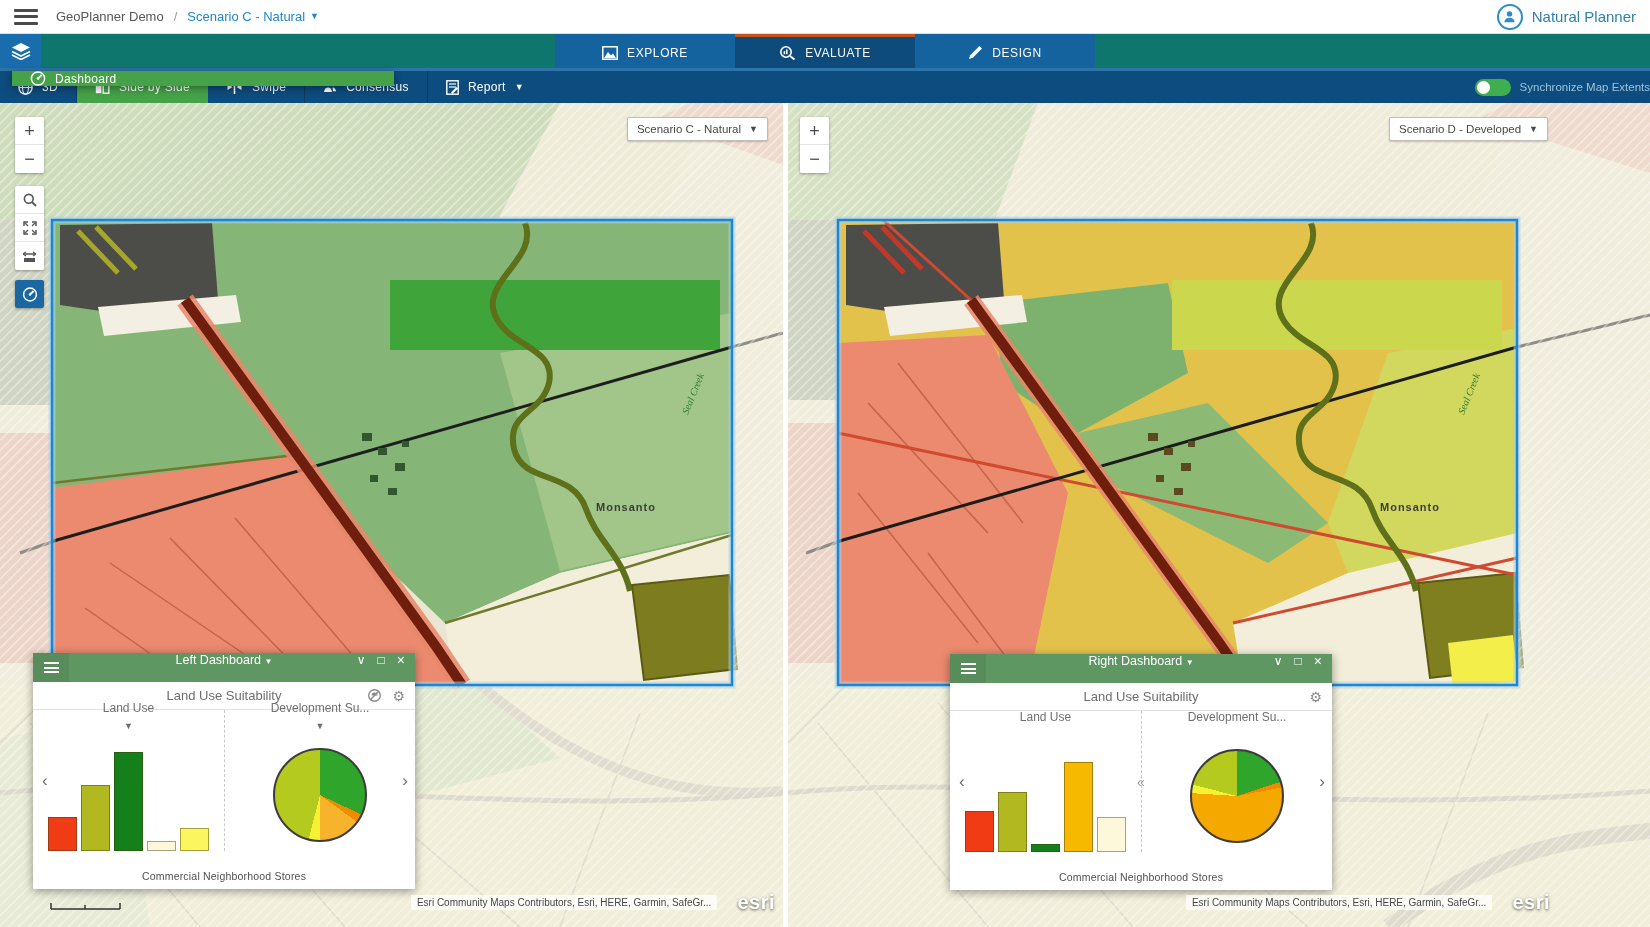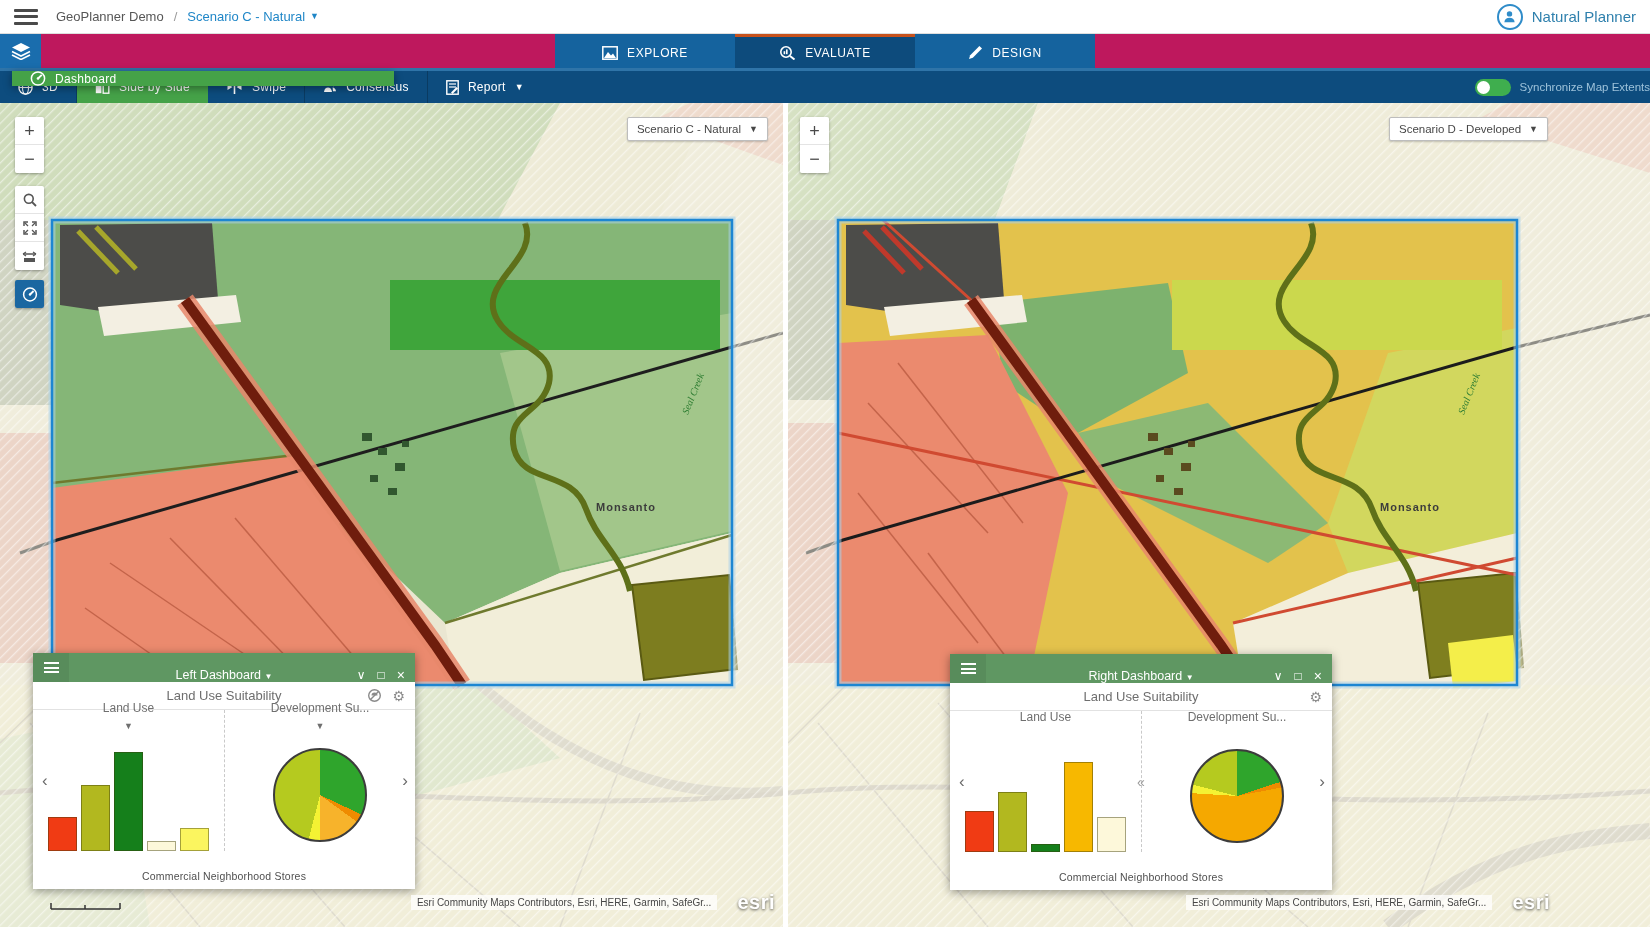--- a/index.html
+++ b/index.html
@@ -12,21 +12,21 @@
   .hamburger span { height:3px; background:#4a4a4a; border-radius:1px; }
   .crumb-app { font-size:13px; color:#565656; }
   .crumb-sep { font-size:13px; color:#9a9a9a; margin:0 10px; }
   .crumb-scenario { font-size:13px; color:#1f86c7; display:flex; align-items:center; gap:5px; cursor:pointer; }
   .caret { font-size:9px; line-height:1; }
   .user { margin-left:auto; display:flex; align-items:center; gap:9px; }
   .avatar { width:26px; height:26px; border-radius:50%; border:2px solid #2f8cc9; display:flex; align-items:center; justify-content:center; }
   .username { font-size:15px; color:#2f80ad; }
 
   
-  .ribbon { height:34px; background:#be185d; position:relative; }
+  .ribbon { height:34px; background:#0f766e; position:relative; }
   .layersbox { position:absolute; left:0; top:0; width:41px; height:34px; background:#1a6dad; display:flex; align-items:center; justify-content:center; cursor:pointer; }
   .modestrip { position:absolute; left:50%; transform:translateX(-50%); top:0; height:34px; width:540px; background:#15639e; display:flex; }
   .modetab { flex:1; display:flex; align-items:center; justify-content:center; gap:9px; color:#fff; font-size:12px; letter-spacing:.6px; border-top:3px solid transparent; cursor:pointer; }
   .modetab.active { background:#0d4b7c; border-top-color:#c8521c; }
 
   
   .toolbar { height:35px; background:#0d4c7e; border-top:3px solid #2f74a8; display:flex; align-items:stretch; color:#fff; }
   .tbtn { display:flex; align-items:center; gap:9px; padding:0 18px; font-size:12px; letter-spacing:.3px; cursor:pointer; border-right:1px solid rgba(0,0,0,.22); }
   .tbtn.nosep { border-right:none; }
   .tbtn.green { background:#45a248; border-right:none; }
@@ -53,21 +53,21 @@
 
   
   .attrib-row { position:absolute; bottom:13px; display:flex; align-items:center; gap:20px; }
   .attrib-text { background:rgba(255,255,255,.75); font-size:10px; color:#474747; padding:2px 6px; white-space:nowrap; }
   .esri-logo { font-size:20px; font-weight:bold; color:#fff; letter-spacing:.5px; text-shadow:0 1px 3px rgba(0,0,0,.65); }
 
   .scalebar { position:absolute; left:50px; bottom:14px; }
 
   
   .dash { position:absolute; width:382px; background:#fff; box-shadow:0 2px 9px rgba(0,0,0,.4); }
-  .dash-header { height:29px; background:#5f9762; display:flex; align-items:flex-end; position:relative; }
+  .dash-header { height:29px; background:#5f9762; display:flex; align-items:flex-start; position:relative; }
   .dash-burger { width:36px; height:29px; background:rgba(0,0,0,.07); display:flex; align-items:center; justify-content:center; cursor:pointer; }
   .dash-burger div { width:15px; height:11px; display:flex; flex-direction:column; justify-content:space-between; }
   .dash-burger span { height:2px; background:#fff; }
   .dash-title { position:absolute; left:0; right:0; text-align:center; color:#fff; font-size:12.5px; pointer-events:none; }
   .dash-title .caret { font-size:8px; }
   .dash-winctl { margin-left:auto; display:flex; align-items:center; gap:12px; padding-right:10px; color:#fff; }
   .dash-winctl span { font-size:12px; cursor:pointer; line-height:1; }
   .widget-row { height:28px; border-bottom:1px solid #e2e2e2; display:flex; align-items:center; position:relative; }
   .widget-title { position:absolute; left:0; right:0; text-align:center; font-size:13px; color:#6e6e6e; pointer-events:none; }
   .widget-icons { margin-left:auto; display:flex; align-items:center; gap:10px; padding-right:10px; color:#8a8a8a; }

